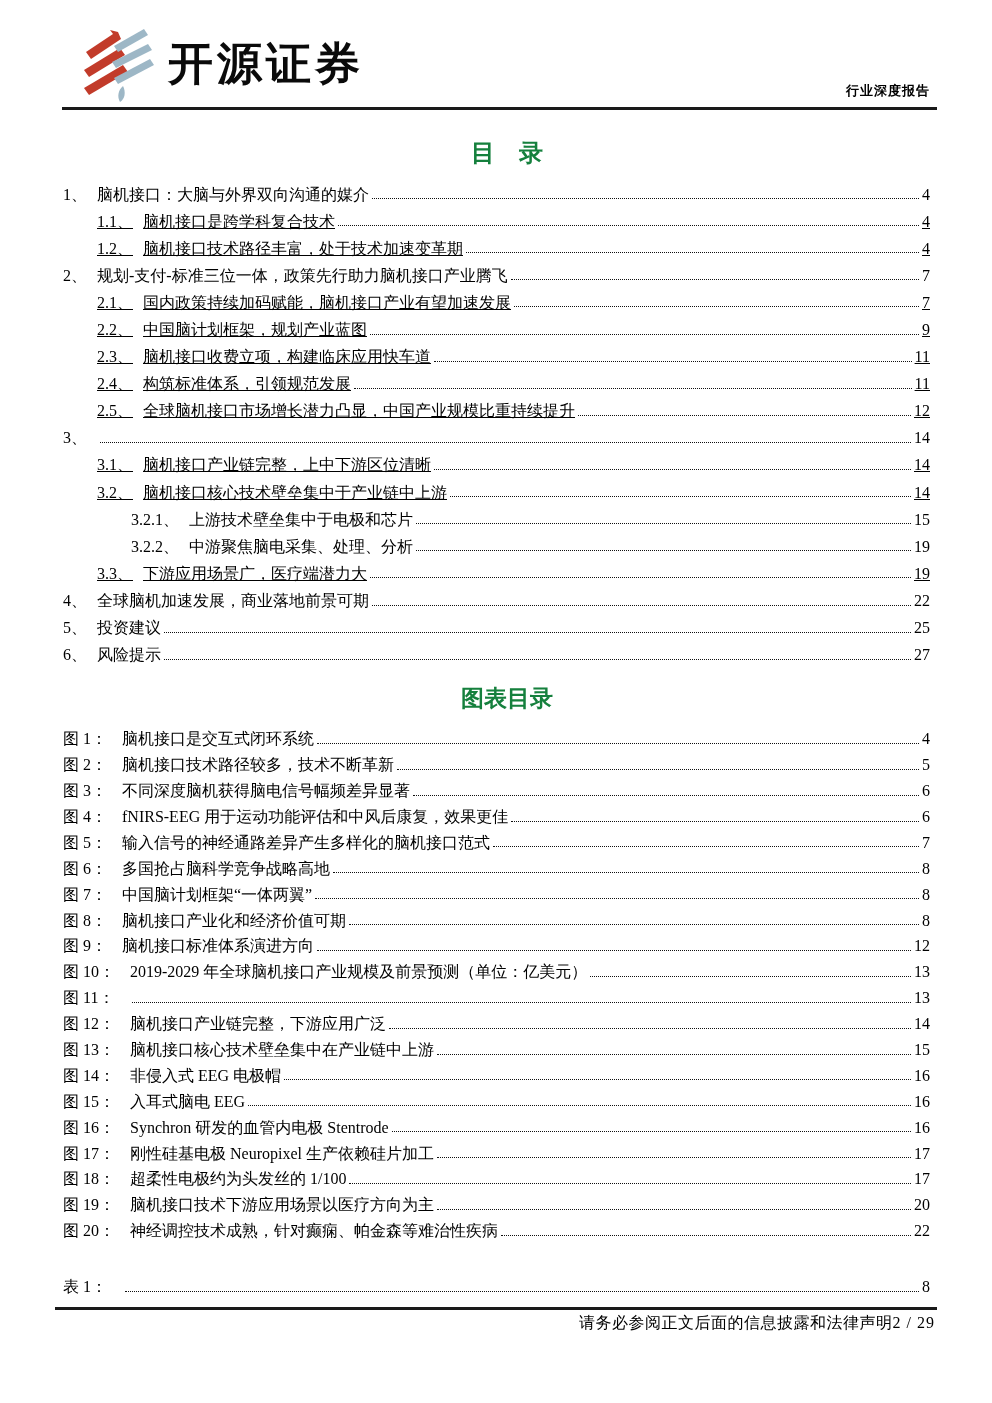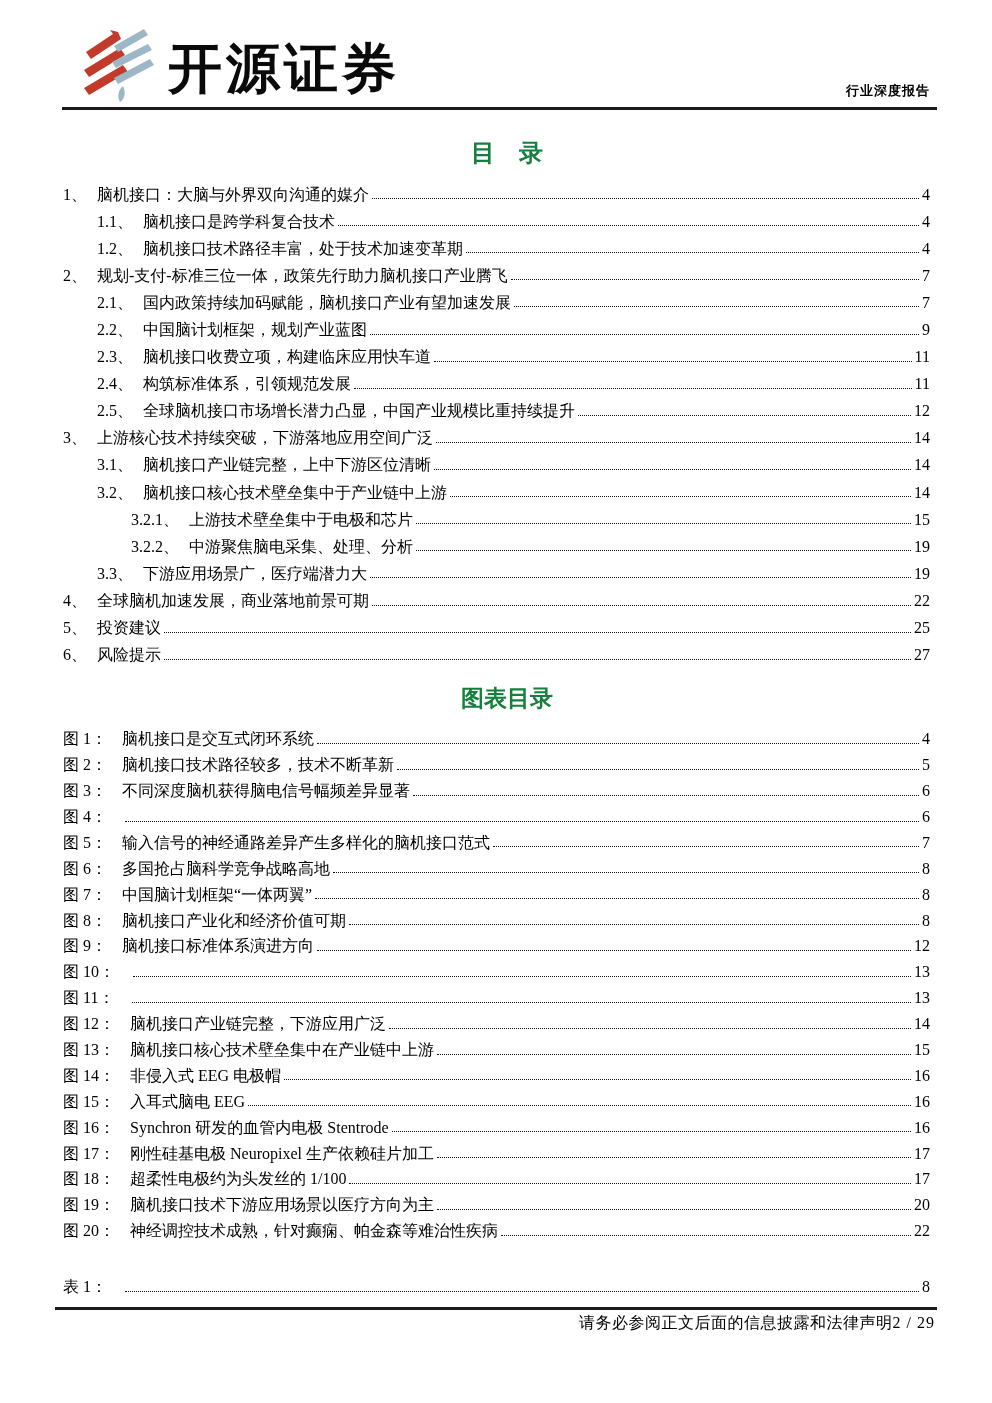--- a/index.html
+++ b/index.html
@@ -6,21 +6,21 @@
   .page {
     position:relative; width:992px; height:1403px; margin:0 auto;
     background:#ffffff; overflow:hidden;
     font-family:"Liberation Serif","DejaVu Serif",serif; color:#000;
   }
   
   .brand { position:absolute; left:80px; top:28px; display:flex; align-items:flex-start; }
   .brand svg { display:block; }
   .brand-name {
     font-family:"Liberation Sans","DejaVu Sans",sans-serif;
-    font-size:54px; font-weight:bold; letter-spacing:4px;
+    font-size:45px; font-weight:bold; letter-spacing:4px;
     line-height:1; margin:13px 0 0 10px; color:#0a0a0a;
   }
   .report-type {
     position:absolute; right:62px; top:82px;
     font-size:13px; font-weight:bold; letter-spacing:1px;
   }
   .header-rule { position:absolute; left:62px; right:55px; top:107px; height:3px; background:#1a1a1a; }
   
   .sec-title {
     position:absolute; left:0; width:100%; text-align:center;
@@ -31,21 +31,21 @@
   
   .list { position:absolute; left:63px; width:867px; }
   .toc-list   { top:176px; }
   .fig-list   { top:722px; }
   .table-list { top:1270px; }
   .row { display:flex; align-items:flex-end; height:27.1px; font-size:16px; }
   .fig-list .row, .table-list .row { height:25.9px; }
   .row > span { line-height:1.1; white-space:nowrap; }
   .num { margin-right:10px; }
   .fig-list .num, .table-list .num { margin-right:15px; }
-  .lvl2 { padding-left:34px; }
+  .lvl2 { padding-left:34px;text-decoration:underline; }
   .lvl3 { padding-left:68px; }
   .leader { flex:1 1 auto; min-width:8px; border-bottom:1.6px dotted #111; margin:0 3px 4px 3px; }
   .pg { }
   
   .footer-rule { position:absolute; left:55px; right:55px; top:1307px; height:3px; background:#1a1a1a; }
   .footer-row {
     position:absolute; left:63px; right:57px; top:1313px;
     display:flex; justify-content:flex-end; align-items:baseline; font-size:16px;
   }
   .disclaimer { letter-spacing:0.5px; }
@@ -127,21 +127,20 @@
         <span class="pg">11</span>
       </div>
       <div class="row lvl2">
         <span class="num">2.5、</span>
         <span class="label">全球脑机接口市场增长潜力凸显，中国产业规模比重持续提升</span>
         <span class="leader"></span>
         <span class="pg">12</span>
       </div>
       <div class="row lvl1">
         <span class="num">3、</span>
-        <span class="label">上游核心技术持续突破，下游落地应用空间广泛</span>
         <span class="leader"></span>
         <span class="pg">14</span>
       </div>
       <div class="row lvl2">
         <span class="num">3.1、</span>
         <span class="label">脑机接口产业链完整，上中下游区位清晰</span>
         <span class="leader"></span>
         <span class="pg">14</span>
       </div>
       <div class="row lvl2">
@@ -204,20 +203,21 @@
         <span class="pg">5</span>
       </div>
       <div class="row">
         <span class="num">图 3：</span>
         <span class="label">不同深度脑机获得脑电信号幅频差异显著</span>
         <span class="leader"></span>
         <span class="pg">6</span>
       </div>
       <div class="row">
         <span class="num">图 4：</span>
+        <span class="label">fNIRS-EEG 用于运动功能评估和中风后康复，效果更佳</span>
         <span class="leader"></span>
         <span class="pg">6</span>
       </div>
       <div class="row">
         <span class="num">图 5：</span>
         <span class="label">输入信号的神经通路差异产生多样化的脑机接口范式</span>
         <span class="leader"></span>
         <span class="pg">7</span>
       </div>
       <div class="row">
@@ -239,20 +239,21 @@
         <span class="pg">8</span>
       </div>
       <div class="row">
         <span class="num">图 9：</span>
         <span class="label">脑机接口标准体系演进方向</span>
         <span class="leader"></span>
         <span class="pg">12</span>
       </div>
       <div class="row">
         <span class="num">图 10：</span>
+        <span class="label">2019-2029 年全球脑机接口产业规模及前景预测（单位：亿美元）</span>
         <span class="leader"></span>
         <span class="pg">13</span>
       </div>
       <div class="row">
         <span class="num">图 11：</span>
         <span class="leader"></span>
         <span class="pg">13</span>
       </div>
       <div class="row">
         <span class="num">图 12：</span>

